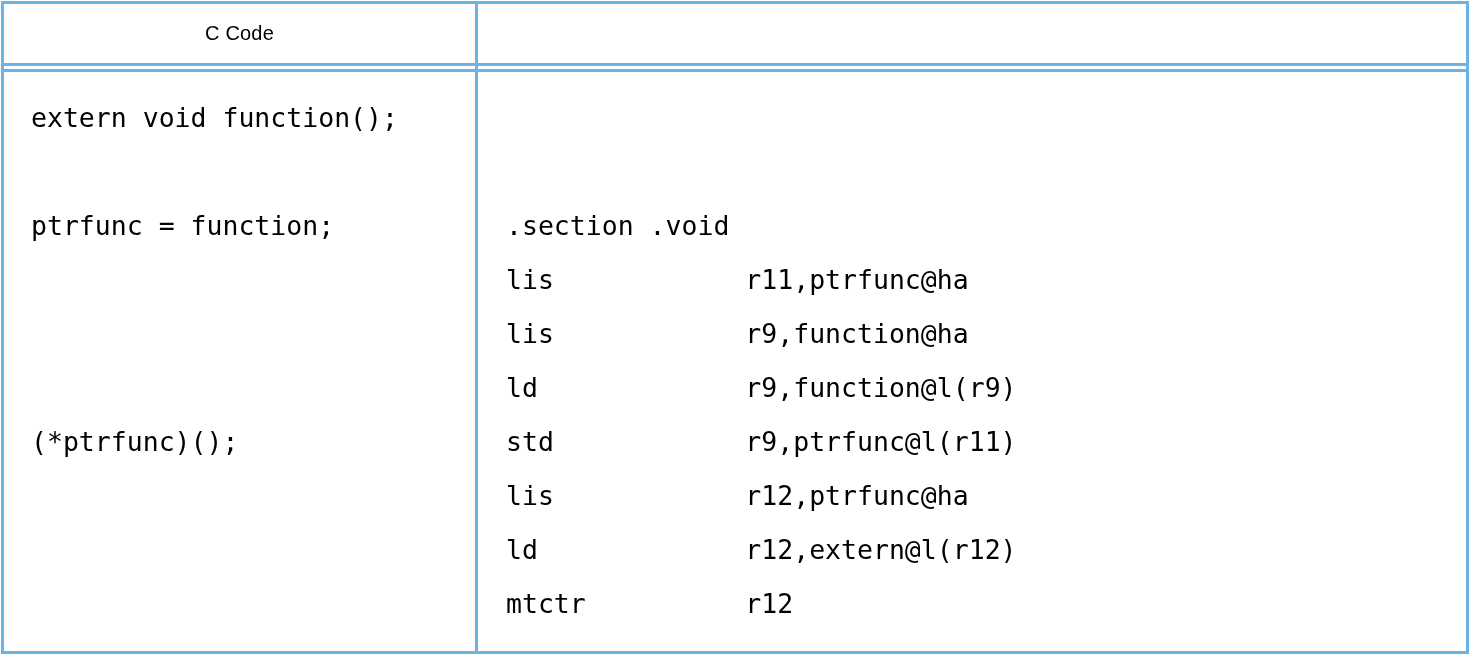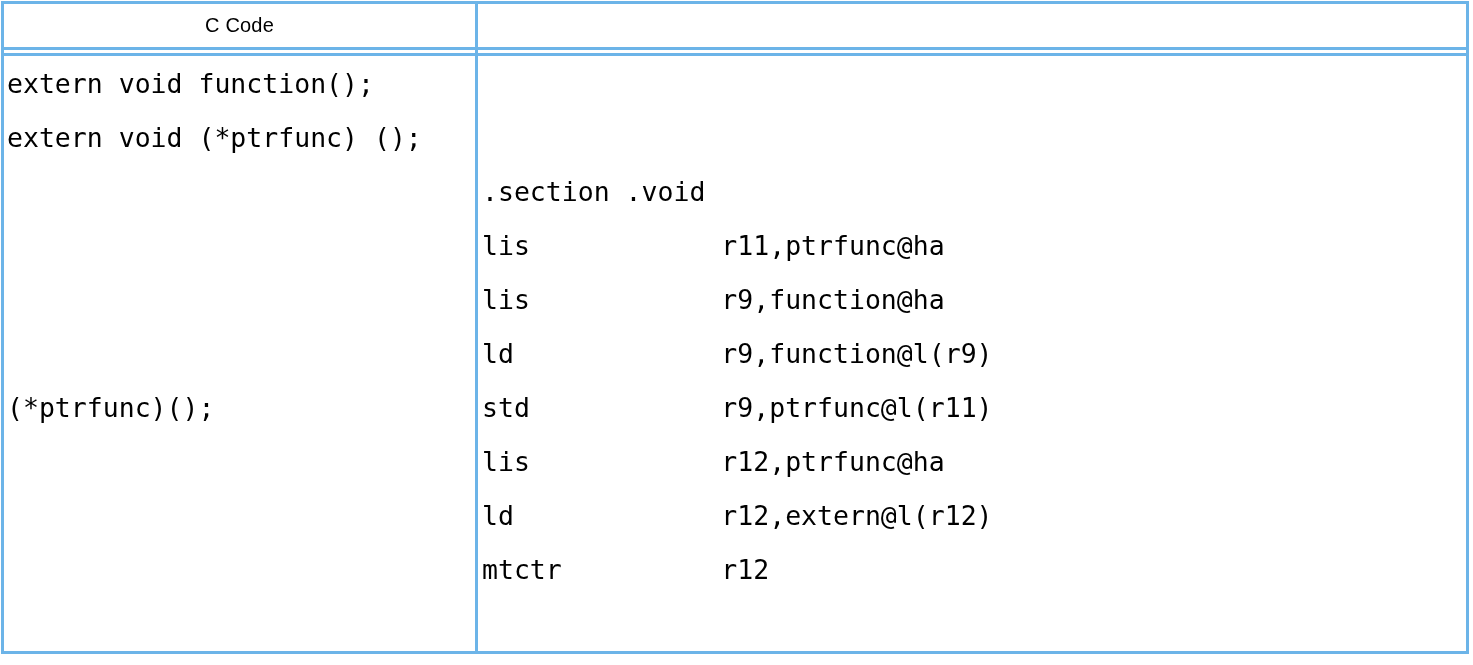--- a/index.html
+++ b/index.html
@@ -38,21 +38,21 @@
     box-sizing: border-box;
   }
   .cell {
     box-sizing: border-box;
     overflow: hidden;
   }
   .cell.left {
     border-right: 3px solid var(--border);
   }
   .row.header {
-    height: 46px;
+    height: 62px;
     border-bottom: 3px solid var(--border);
     flex: 0 0 auto;
     gap: 18px;
   }
   .row.gap {
     height: 3px;
     flex: 0 0 auto;
   }
   .row.body {
     border-top: 3px solid var(--border);
@@ -61,21 +61,22 @@
   .header-cell {
     display: flex;
     align-items: center;
     justify-content: center;
     font-size: 20px;
     letter-spacing: 0.2px;
   }
   .code-cell {
     font-family: "DejaVu Sans Mono", "Liberation Mono", monospace;
     font-size: 26.5px;
-    padding-top: 1px;
+    padding-top: 19px;
+    margin-left: 24px;
   }
   .code-line {
     height: 54px;
     line-height: 54px;
     white-space: pre;
   }
   .cell.left .code-line {
     padding-left: 3px;
   }
   .cell.right .code-line {
@@ -92,22 +93,22 @@
   </div>
 
   <div class="row gap">
     <div class="cell left"></div>
     <div class="cell right"></div>
   </div>
 
   <div class="row body">
     <div class="cell left code-cell">
       <div class="code-line">extern void function();</div>
-      <div class="code-line">extern void (*ptrfunc) ();</div>
       <div class="code-line"></div>
+      <div class="code-line">ptrfunc = function;</div>
       <div class="code-line"></div>
       <div class="code-line"></div>
       <div class="code-line"></div>
       <div class="code-line">(*ptrfunc)();</div>
       <div class="code-line"></div>
       <div class="code-line"></div>
       <div class="code-line"></div>
     </div>
     <div class="cell right code-cell">
       <div class="code-line"></div>

